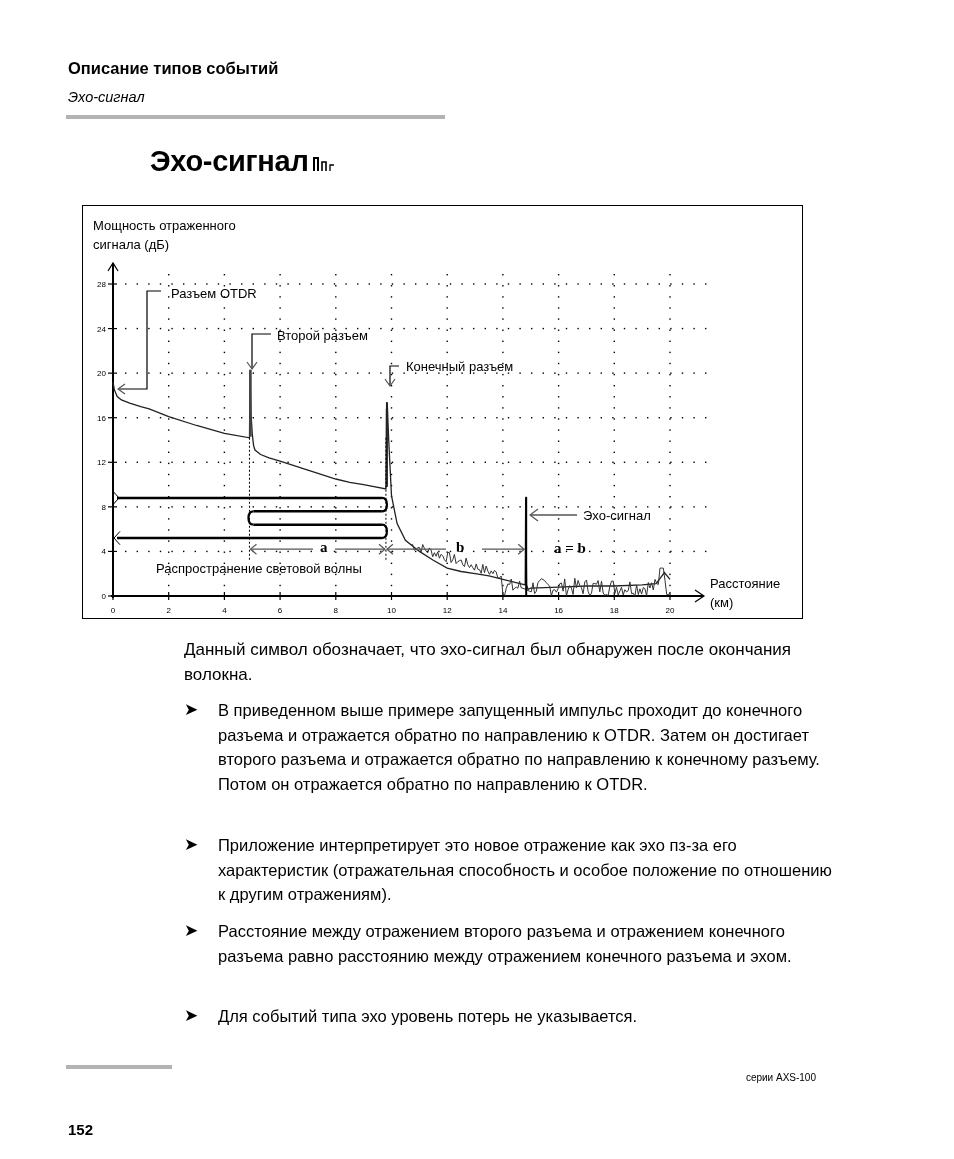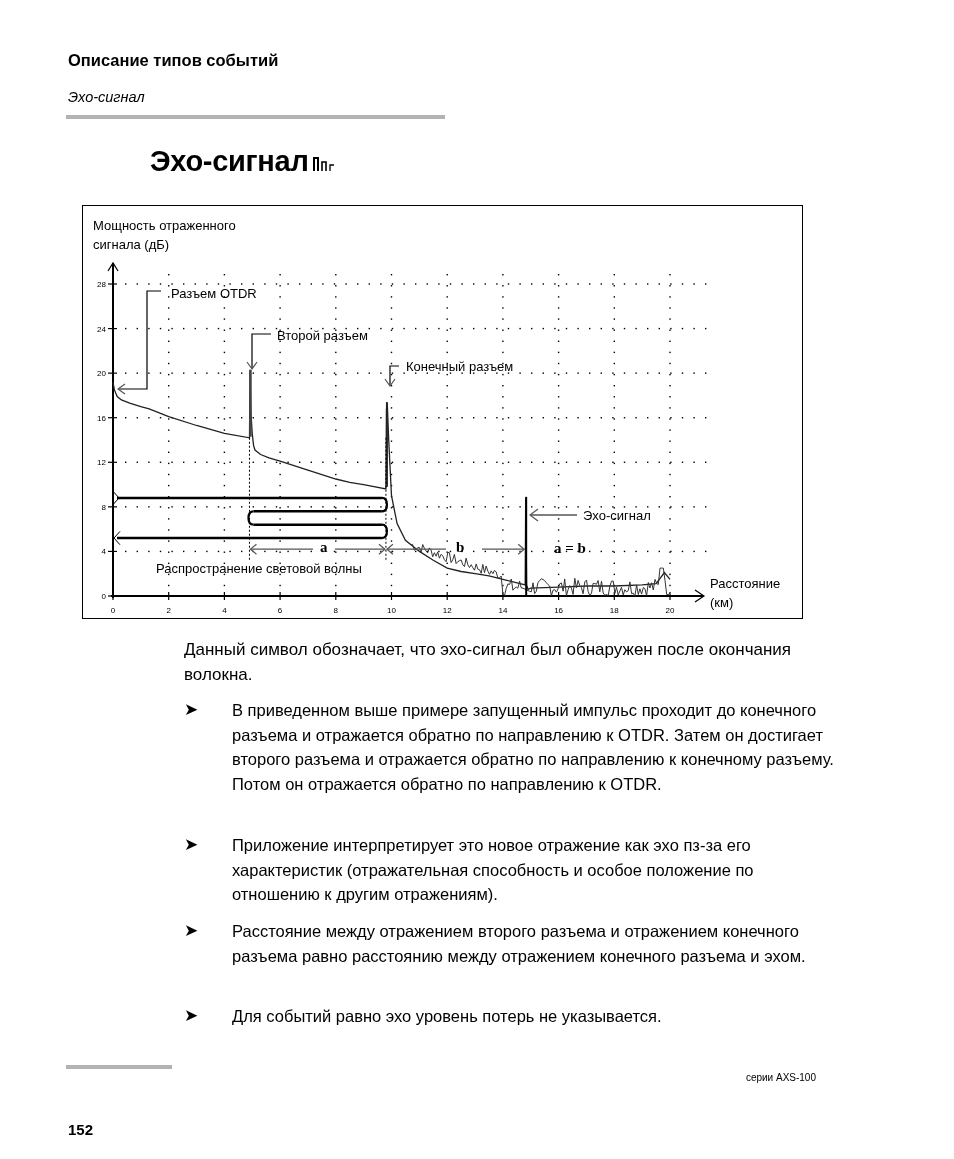--- a/index.html
+++ b/index.html
@@ -1,30 +1,30 @@
 <!DOCTYPE html>
 <html><head>
 <meta charset="utf-8">
 <style>
   html, body { margin: 0; padding: 0; background: #ffffff; }
   body { width: 954px; height: 1159px; position: relative; font-family: "Liberation Sans", sans-serif; color: #000; overflow: hidden; }
-  .hdr-title { position: absolute; left: 68px; top: 51px; font-size: 16.5px; font-weight: bold; }
+  .hdr-title { position: absolute; left: 68px; top: 59px; font-size: 16.5px; font-weight: bold; }
   .hdr-sub { position: absolute; left: 68px; top: 89px; font-size: 14.5px; font-style: italic; }
   .hdr-rule { position: absolute; left: 66px; top: 115px; width: 379px; height: 4px; background: #b3b3b3; }
   .section-title { position: absolute; left: 150px; top: 145px; font-size: 29px; font-weight: bold; letter-spacing: -0.3px; }
   .echo-symbol { position: absolute; left: 313px; top: 156px; }
   .figure { position: absolute; left: 82px; top: 205px; width: 721px; height: 414px; border: 1.5px solid #000; box-sizing: border-box; }
   .figure svg { position: absolute; left: -82px; top: -205px; }
   .chart-text { font-family: "Liberation Sans", sans-serif; font-size: 13px; fill: #000; }
   .tick-text { font-family: "Liberation Sans", sans-serif; font-size: 8px; fill: #000; }
   .serif-bold { font-family: "Liberation Serif", serif; font-weight: bold; font-size: 15px; fill: #000; }
   .body-text { position: absolute; left: 184px; width: 640px; font-size: 17px; line-height: 24.5px; }
   .bullet { position: absolute; left: 184px; width: 650px; font-size: 16.5px; line-height: 24.5px; }
   .bullet .arrow { position: absolute; left: 0; top: 0; font-size: 17px; }
-  .bullet .btext { margin-left: 48px; display: block; }
+  .bullet .btext { margin-left: 34px; display: block; }
   .ftr-rule { position: absolute; left: 66px; top: 1065px; width: 106px; height: 4px; background: #b3b3b3; }
   .page-num { position: absolute; left: 68px; top: 1121px; font-size: 15px; font-weight: bold; }
   .ftr-series { position: absolute; right: 138px; top: 1072px; font-size: 10px; }
 </style>
 </head>
 <body>
 
 <div class="hdr-title">Описание типов событий</div>
 <div class="hdr-sub">Эхо-сигнал</div>
 <div class="hdr-rule"></div>
@@ -797,18 +797,18 @@
 <div class="bullet" style="top:833px;">
   <span class="arrow">➤</span>
   <span class="btext">Приложение интерпретирует это новое отражение как эхо пз-за его характеристик (отражательная способность и особое положение по отношению к другим отражениям).</span>
 </div>
 <div class="bullet" style="top:919px;">
   <span class="arrow">➤</span>
   <span class="btext">Расстояние между отражением второго разъема и отражением конечного разъема равно расстоянию между отражением конечного разъема и эхом.</span>
 </div>
 <div class="bullet" style="top:1004px;">
   <span class="arrow">➤</span>
-  <span class="btext">Для событий равно эхо уровень потерь не указывается.</span>
+  <span class="btext">Для событий типа эхо уровень потерь не указывается.</span>
 </div>
 
 <div class="ftr-rule"></div>
 <div class="page-num">152</div>
 <div class="ftr-series">серии AXS-100</div>
 
 </body></html>

